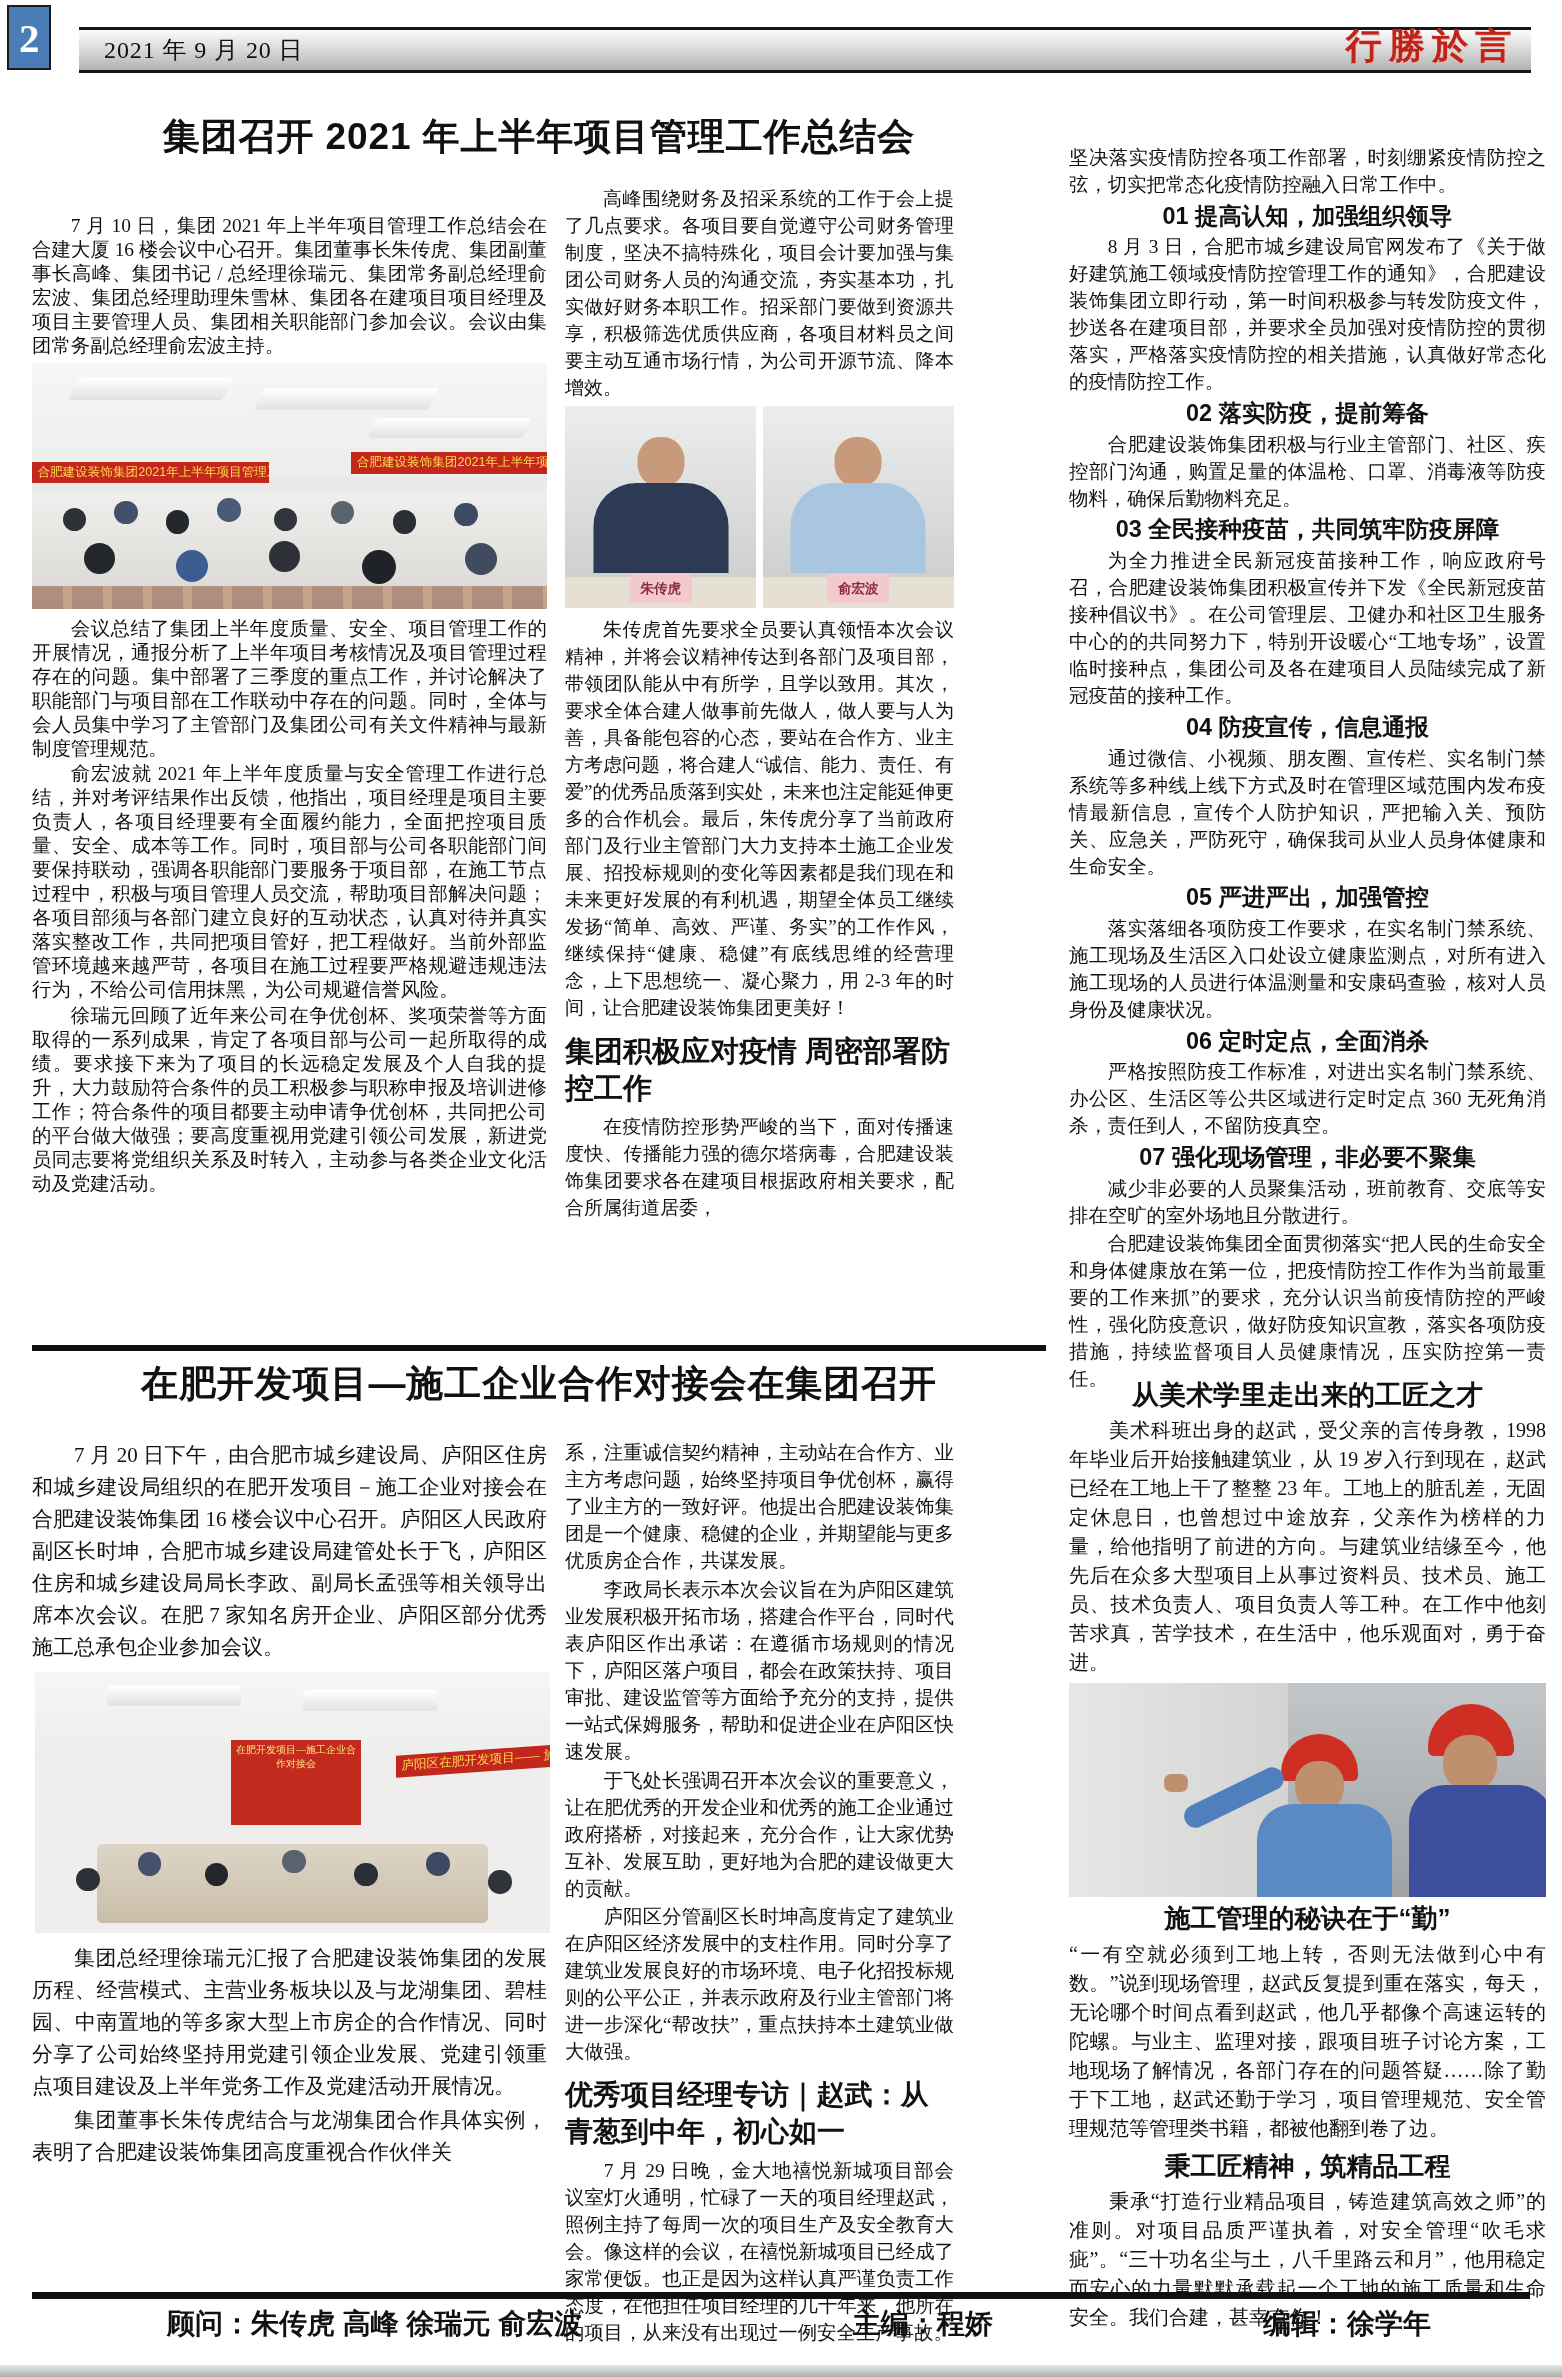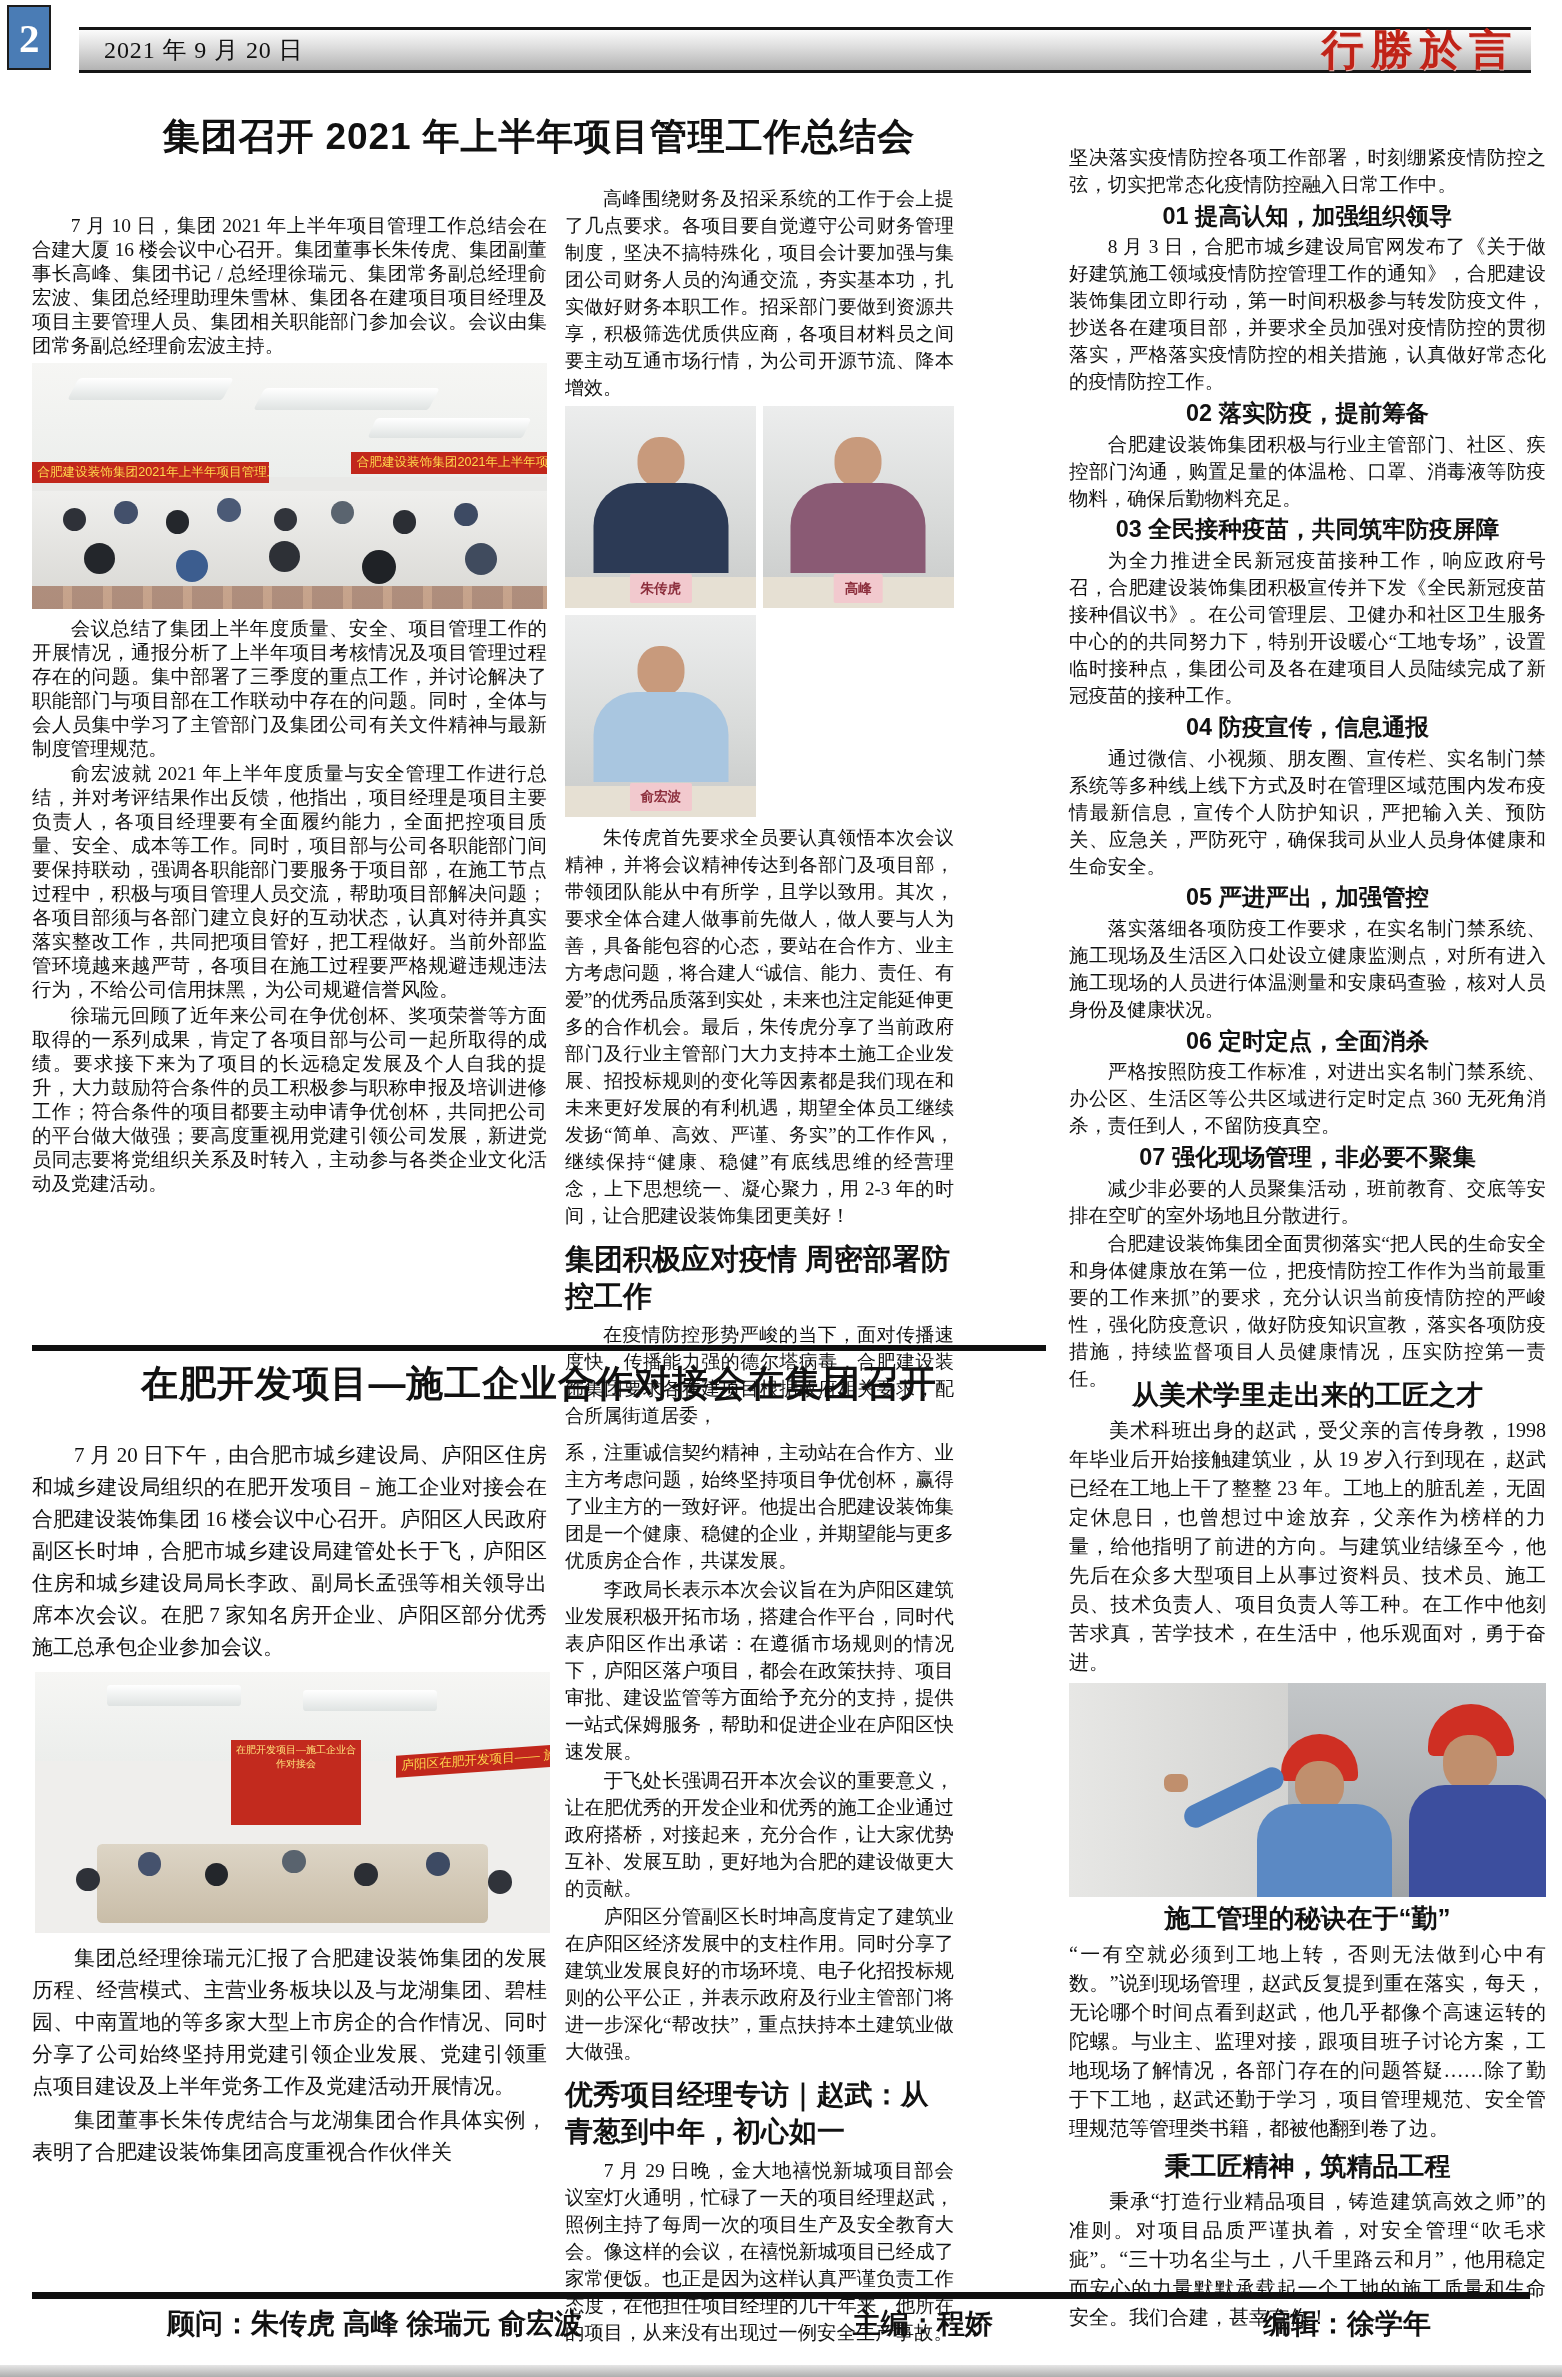--- a/index.html
+++ b/index.html
@@ -8,21 +8,21 @@
   
   .pagenum{position:absolute;left:7.2px;top:5.4px;width:40px;height:61px;background:#4a7cb5;
            border:2.7px solid #1c1c1c;color:#fff;font-size:41px;font-weight:bold;
            display:flex;align-items:center;justify-content:center;
            font-family:"Liberation Serif",serif;}
   .hbar{position:absolute;left:79px;top:27px;width:1452px;height:40px;
         background:linear-gradient(180deg,#fbfbfb 0%,#dcdcdc 45%,#b3b3b3 100%);
         border-top:3.6px solid #161616;border-bottom:3.6px solid #161616;
         display:flex;align-items:center;}
   .hdate{font-size:24px;margin-left:25px;letter-spacing:0.9px;}
-  .hmotto{position:absolute;right:12.6px;top:-8px;color:#c02318;font-size:42px;font-weight:bold;
+  .hmotto{position:absolute;right:12.6px;top:-8px;color:#c02318;font-size:36px;font-weight:bold;
           font-family:"DejaVu Serif","Liberation Serif",serif;letter-spacing:7.2px;
           text-shadow:0.9px 0.9px 0 #e8b9b4;}
   
   .col{position:absolute;}
   .col p{margin:0 0 1.8px 0;text-align:justify;}
   .ind{text-indent:2em;}
   .a1-title,.a2-title{position:absolute;text-align:center;font-weight:bold;
         font-family:"Liberation Sans","DejaVu Sans",sans-serif;font-size:37px;letter-spacing:0.9px;}
   
   .a1c1{left:32px;top:214px;width:515px;font-size:19.4px;line-height:24px;}
@@ -142,26 +142,20 @@
     <p class="ind">高峰围绕财务及招采系统的工作于会上提了几点要求。各项目要自觉遵守公司财务管理制度，坚决不搞特殊化，项目会计要加强与集团公司财务人员的沟通交流，夯实基本功，扎实做好财务本职工作。招采部门要做到资源共享，积极筛选优质供应商，各项目材料员之间要主动互通市场行情，为公司开源节流、降本增效。</p>
     <div class="ports">
       <div class="port">
         <div class="phead"></div>
         <div class="ptorso" style="background:#2c3a55;"></div>
         <div class="pdesk"></div>
         <span class="nameplate">朱传虎</span>
       </div>
       <div class="port">
         <div class="phead"></div>
-        <div class="ptorso" style="background:#8a5a74;"></div>
-        <div class="pdesk"></div>
-        <span class="nameplate">高峰</span>
-      </div>
-      <div class="port">
-        <div class="phead"></div>
         <div class="ptorso" style="background:#a9c6e0;"></div>
         <div class="pdesk"></div>
         <span class="nameplate">俞宏波</span>
       </div>
     </div>
     <p class="ind">朱传虎首先要求全员要认真领悟本次会议精神，并将会议精神传达到各部门及项目部，带领团队能从中有所学，且学以致用。其次，要求全体合建人做事前先做人，做人要与人为善，具备能包容的心态，要站在合作方、业主方考虑问题，将合建人“诚信、能力、责任、有爱”的优秀品质落到实处，未来也注定能延伸更多的合作机会。最后，朱传虎分享了当前政府部门及行业主管部门大力支持本土施工企业发展、招投标规则的变化等因素都是我们现在和未来更好发展的有利机遇，期望全体员工继续发扬“简单、高效、严谨、务实”的工作作风，继续保持“健康、稳健”有底线思维的经营理念，上下思想统一、凝心聚力，用 2-3 年的时间，让合肥建设装饰集团更美好！</p>
     <div class="epi-title">集团积极应对疫情 周密部署防控工作</div>
     <p class="ind">在疫情防控形势严峻的当下，面对传播速度快、传播能力强的德尔塔病毒，合肥建设装饰集团要求各在建项目根据政府相关要求，配合所属街道居委，</p>
   </div>
 

